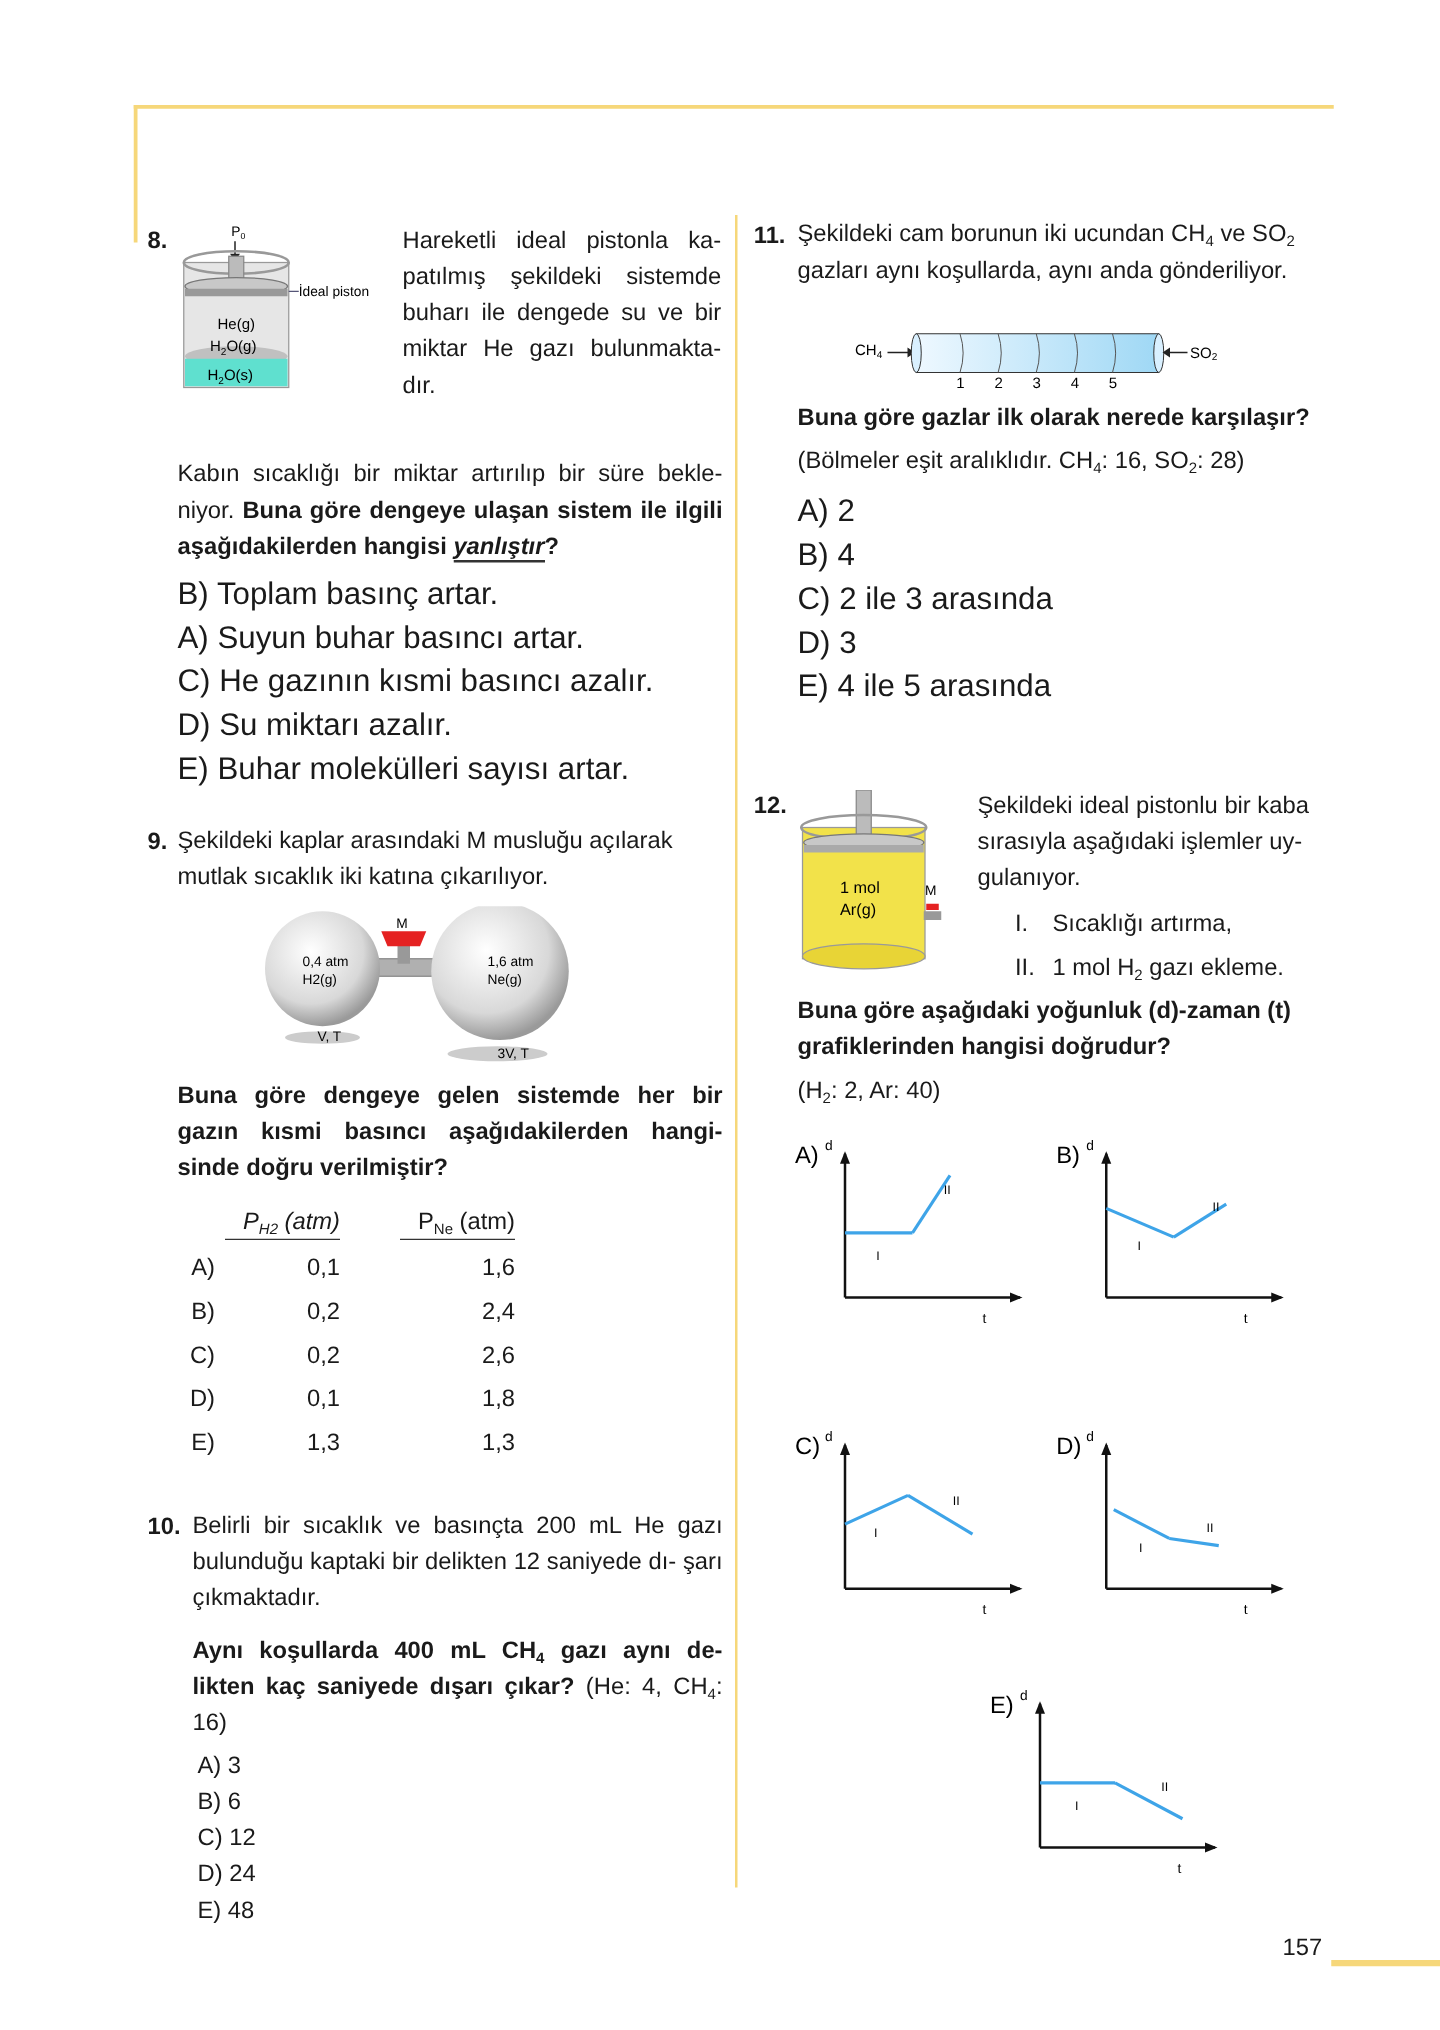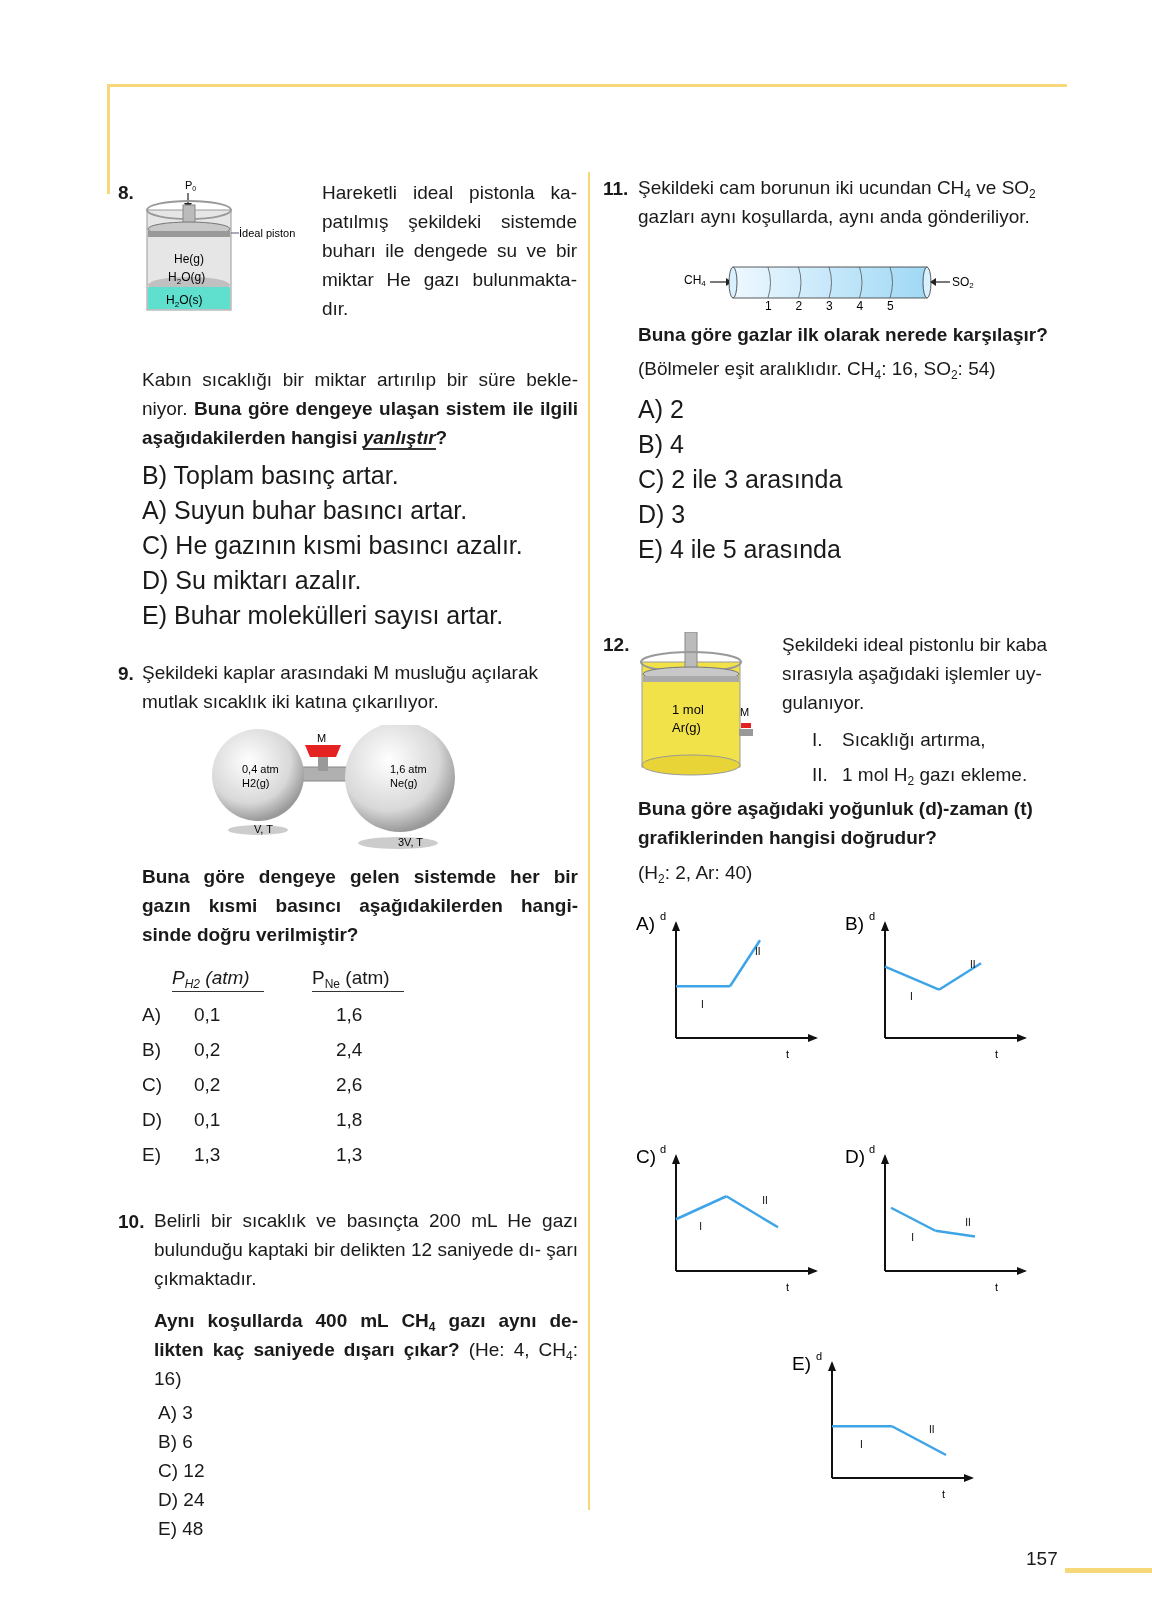--- a/index.html
+++ b/index.html
@@ -90,21 +90,21 @@
   <text x="32" y="48" font-size="11" font-family="Liberation Sans, sans-serif">0,4 atm</text>
   <text x="32" y="62" font-size="11" font-family="Liberation Sans, sans-serif">H2(g)</text>
   <text x="180" y="48" font-size="11" font-family="Liberation Sans, sans-serif">1,6 atm</text>
   <text x="180" y="62" font-size="11" font-family="Liberation Sans, sans-serif">Ne(g)</text>
   <text x="44" y="108" font-size="11" font-family="Liberation Sans, sans-serif">V, T</text>
   <text x="188" y="121" font-size="11" font-family="Liberation Sans, sans-serif">3V, T</text>
 </svg>
 
 <div class="abs txt b just" style="left:142px;top:862px;width:436px;">Buna göre dengeye gelen sistemde her bir gazın kısmi basıncı aşağıdakilerden hangi- sinde doğru verilmiştir?</div>
 
-<table class="abs tbl" style="left:142px;top:962px;border-collapse:collapse;">
+<table class="abs tbl" style="left:142px;top:962px;border-collapse:collapse;text-align:right;">
   <tbody>
       <tr>
     <td style="width:30px;"></td>
     <td style="width:100px;padding-left:0;"><span class="ul" style="border-bottom:1.5px solid #333;display:inline-block;width:92px;padding-bottom:2px;"><span>P</span><sub>H2</sub><span> (atm)</span></span></td>
     <td style="width:40px;"></td>
     <td style="width:100px;"><span style="border-bottom:1.5px solid #333;display:inline-block;width:92px;padding-bottom:2px;"><span>P</span><sub>Ne</sub><span> (atm)</span></span></td>
   </tr>
   <tr>
         <td>A)</td>
         <td style="padding-left:22px;">0,1</td>
@@ -181,21 +181,21 @@
       <path d="M210 5 Q215 20.5 210 36" fill="none" stroke="#555" stroke-width="0.8"></path>
       <text x="207" y="48" font-size="12" font-family="Liberation Sans, sans-serif">5</text>
     </g>
   <line x1="254" y1="20" x2="270" y2="20" stroke="#222" stroke-width="1.2"></line>
   <polygon points="256,16 250,20 256,24" fill="#222"></polygon>
   <text x="272" y="24" font-size="12" font-family="Liberation Sans, sans-serif"><tspan>SO</tspan><tspan font-size="8" dy="2">2</tspan></text>
 </svg>
 
 <div class="abs txt b" style="left:638px;top:320px;">Buna göre gazlar ilk olarak nerede karşılaşır?</div>
 <div class="abs txt" style="left:638px;top:354px;" style2="">
-  <span>(Bölmeler eşit aralıklıdır. CH</span><sub>4</sub><span>: 16, SO</span><sub>2</sub><span>: 54)</span>
+  <span>(Bölmeler eşit aralıklıdır. CH</span><sub>4</sub><span>: 16, SO</span><sub>2</sub><span>: 28)</span>
 </div>
 <div class="abs" style="left:638px;top:392px;">
   <div class="opt"><span>A)</span> <span>2</span></div>
   <div class="opt"><span>B)</span> <span>4</span></div>
   <div class="opt"><span>C)</span> <span>2 ile 3 arasında</span></div>
   <div class="opt"><span>D)</span> <span>3</span></div>
   <div class="opt"><span>E)</span> <span>4 ile 5 arasında</span></div>
 </div>
 
 <div class="abs qnum" style="left:603px;top:634px;">12.</div>

